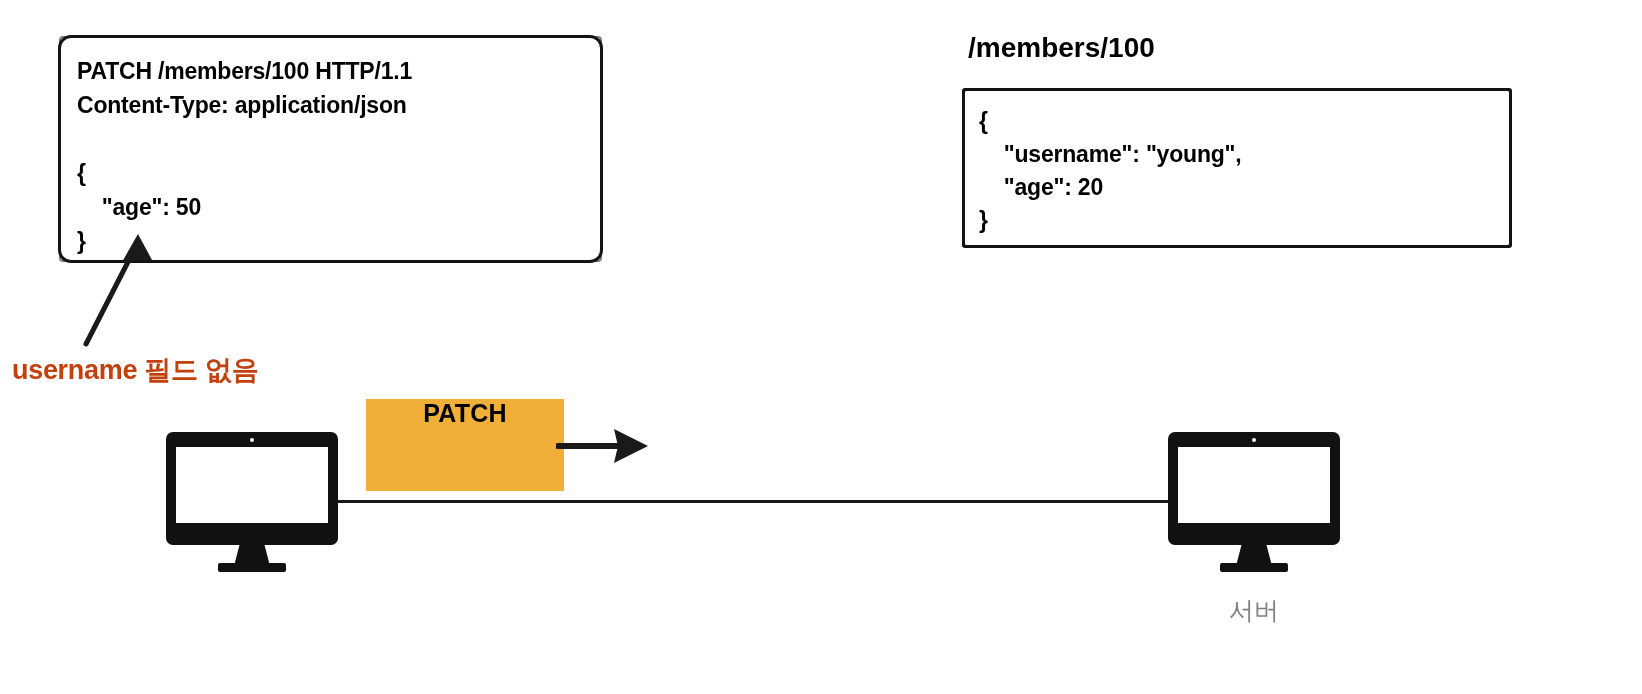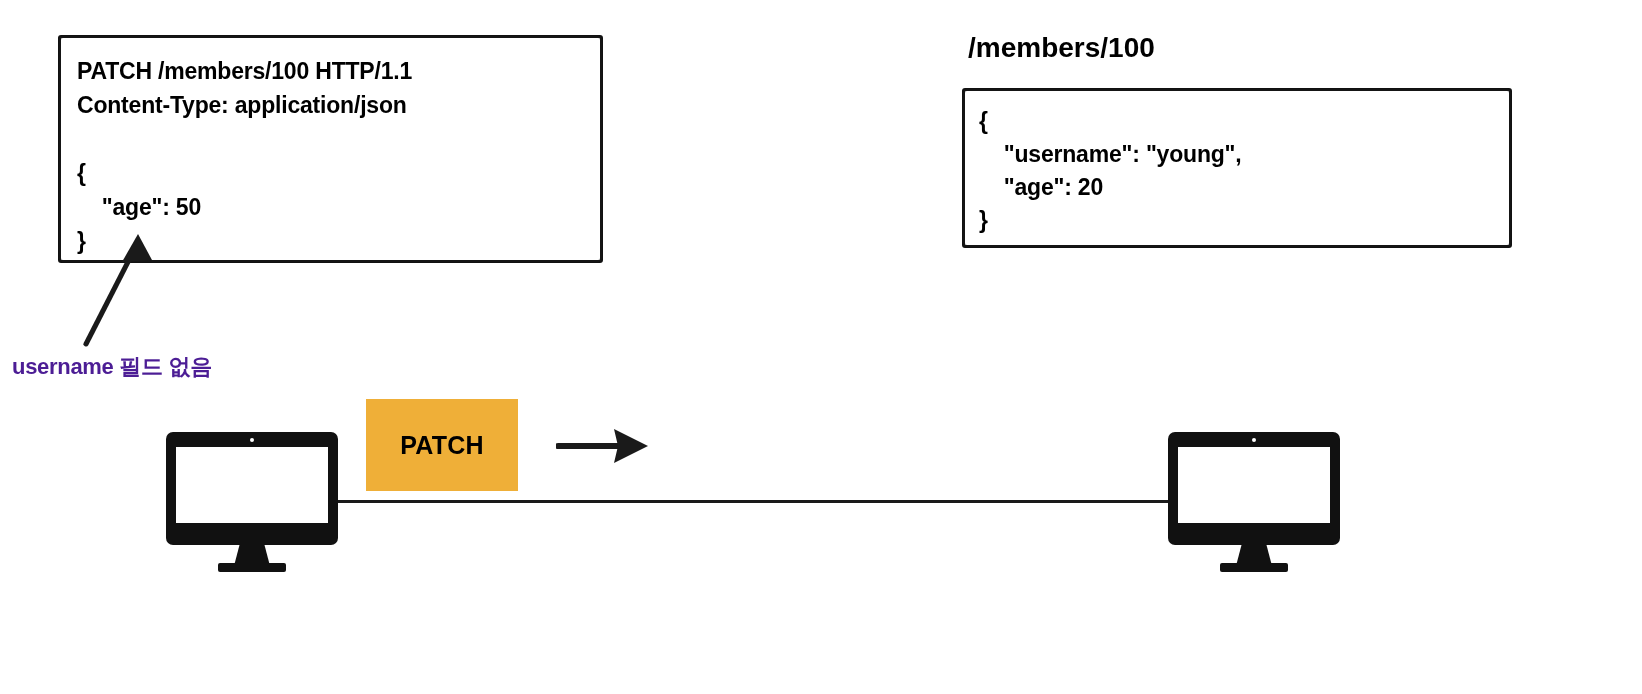--- a/index.html
+++ b/index.html
@@ -34,20 +34,21 @@
     border-radius: 4px;
     opacity: 0.55;
     pointer-events: none;
   }
 
   #request-box {
     left: 58px;
     top: 35px;
     width: 545px;
     height: 228px;
+    border-radius: 13px;
   }
   #response-box {
     left: 962px;
     top: 88px;
     width: 550px;
     height: 160px;
   }
 
   .box-text {
     position: absolute;
@@ -75,44 +76,44 @@
     font-weight: bold;
     color: #000000;
     white-space: nowrap;
   }
 
   
   #annotation-label {
     position: absolute;
     left: 12px;
     top: 352px;
-    font-size: 22px;
-    font-weight: bold;
-    color: #4c1d95;
+    font-size: 27px;
+    font-weight: bold;
+    color: #c2410c;
     white-space: nowrap;
     letter-spacing: -0.3px;
   }
   #annotation-arrow {
     position: absolute;
     left: 70px;
     top: 232px;
     width: 110px;
     height: 120px;
   }
 
   
   #method-badge {
     position: absolute;
     left: 366px;
     top: 399px;
-    width: 152px;
+    width: 198px;
     height: 92px;
     background: #efaf38;
     display: flex;
-    align-items: center;
+    align-items: flex-start;
     justify-content: center;
   }
   #method-badge .badge-label {
     font-size: 25px;
     font-weight: bold;
     color: #000000;
     letter-spacing: 0.2px;
   }
   #method-arrow {
     position: absolute;
@@ -249,14 +250,15 @@
   </div>
 
   <div class="monitor" id="server-monitor">
     <div class="bezel">
       <div class="camera"></div>
       <div class="screen"></div>
     </div>
     <div class="neck"></div>
     <div class="base"></div>
   </div>
+  <div class="node-label" id="server-label">서버</div>
 
 </div>
 
 </body></html>

